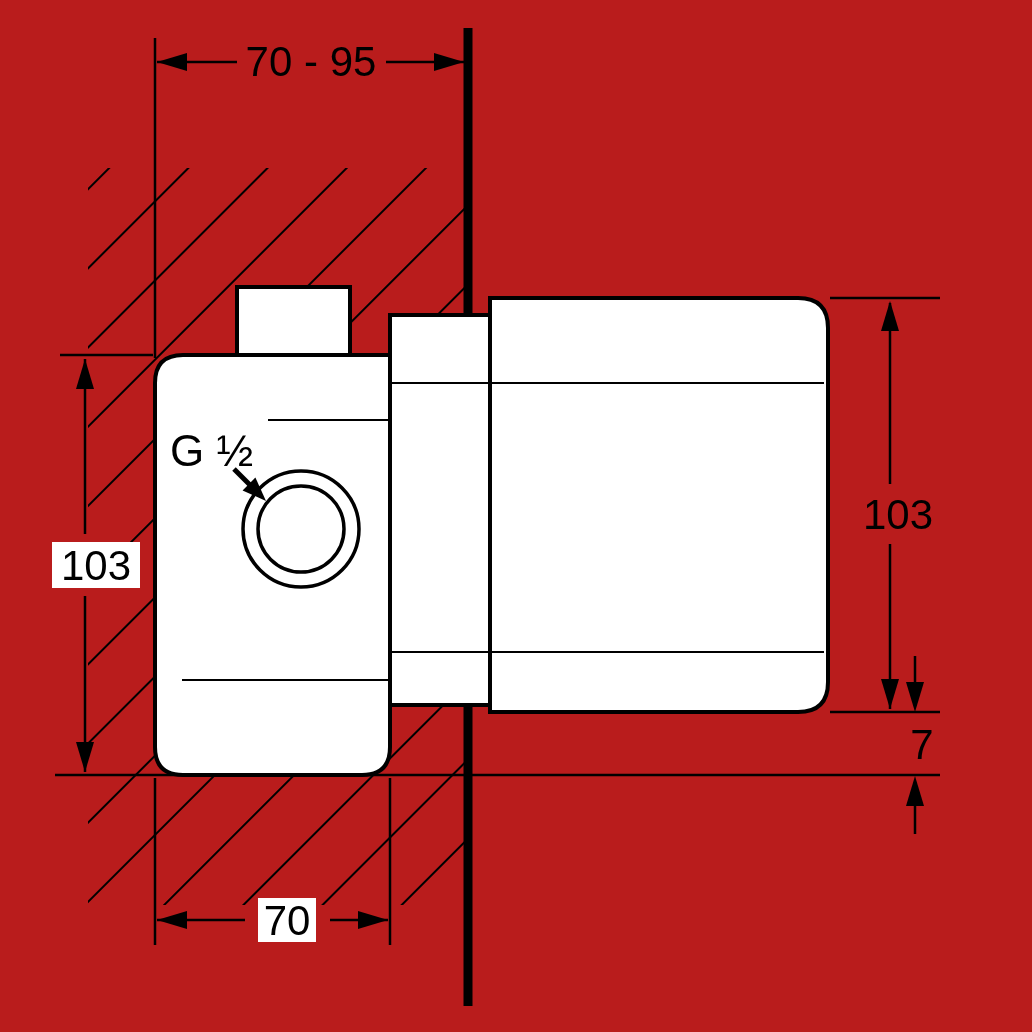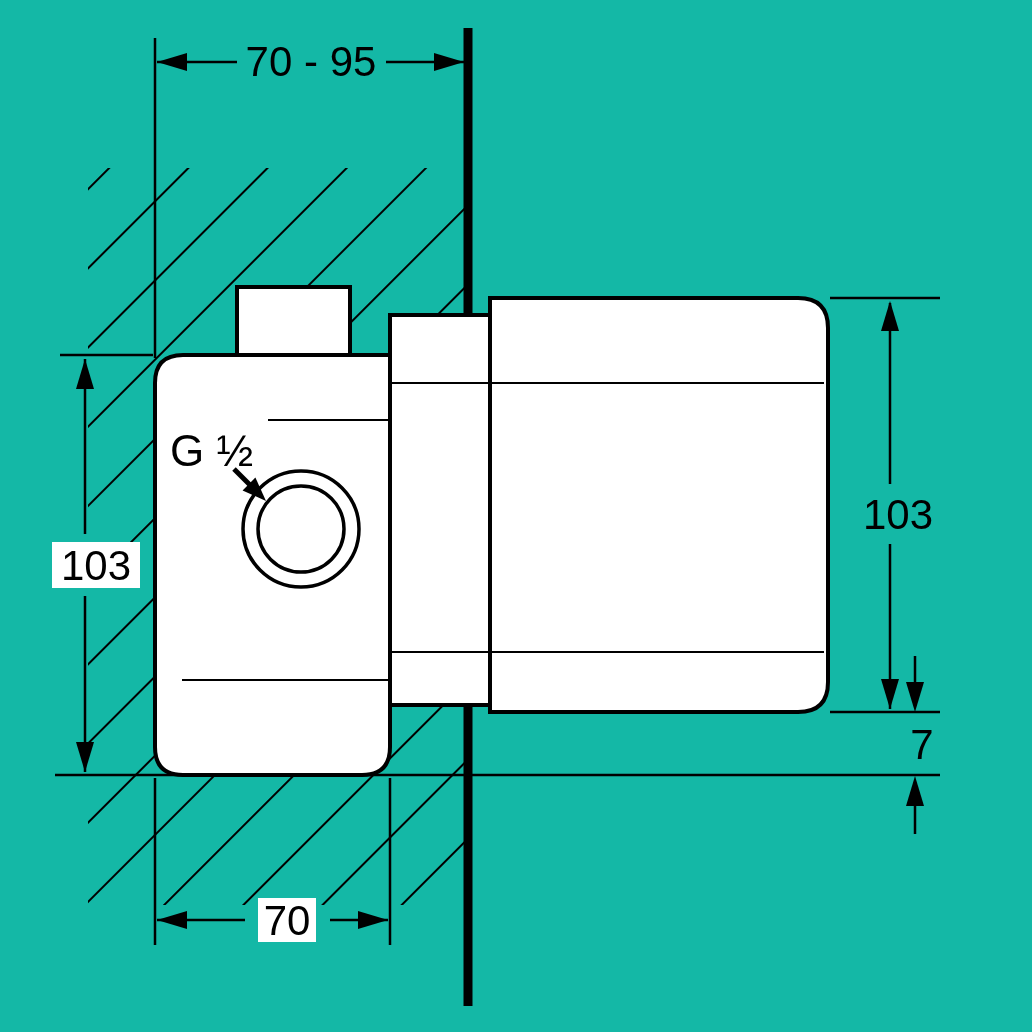--- a/index.html
+++ b/index.html
@@ -7,21 +7,21 @@
     padding: 0;
     background: #ffffff;
     width: 1032px;
     height: 1032px;
     overflow: hidden;
   }
   .canvas {
     position: relative;
     width: 1032px;
     height: 1032px;
-    background: #14b8a6;
+    background: #b91c1c;
   }
   svg { display: block; }
   .dim-text {
     font-family: "Liberation Sans", "DejaVu Sans", sans-serif;
     font-size: 42px;
     fill: #000000;
   }
   .thread-text {
     font-family: "Liberation Sans", "DejaVu Sans", sans-serif;
     font-size: 44px;

